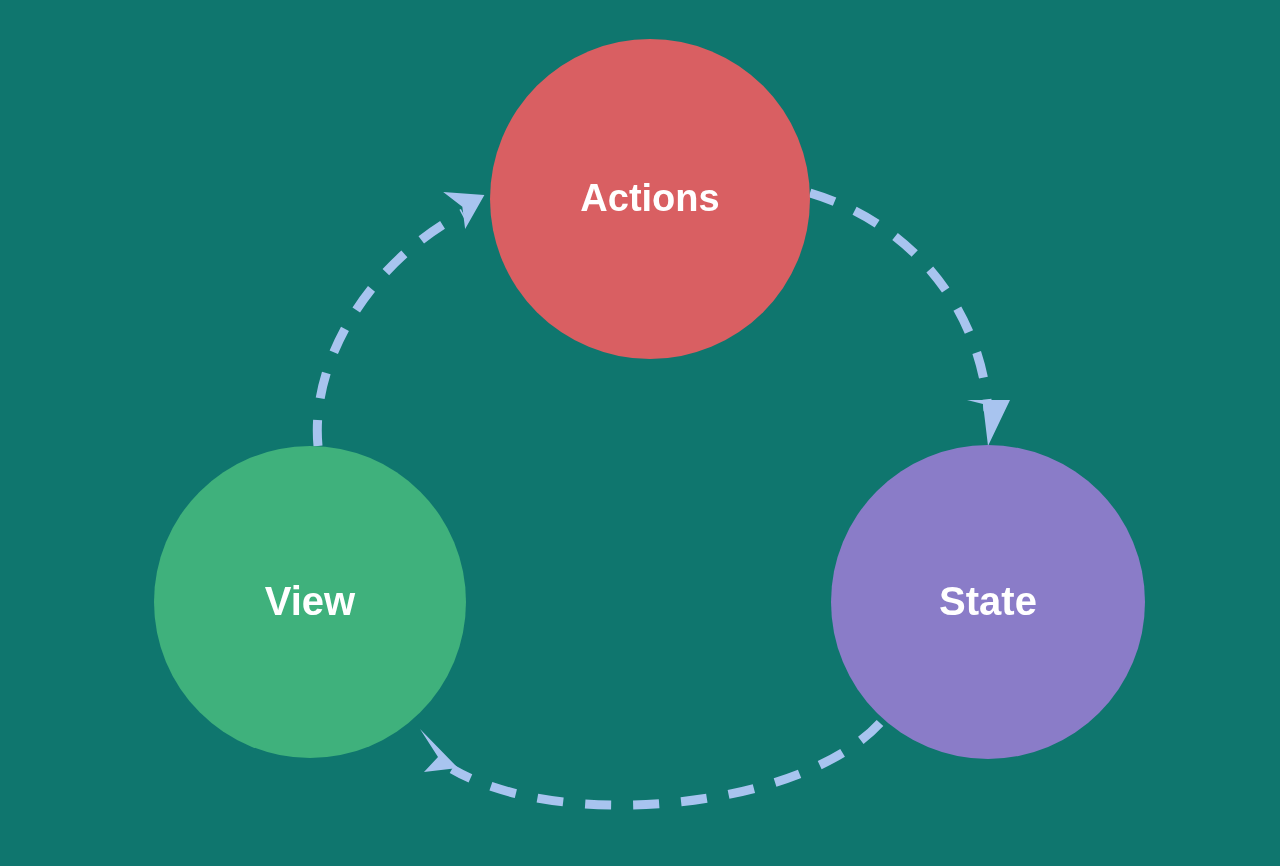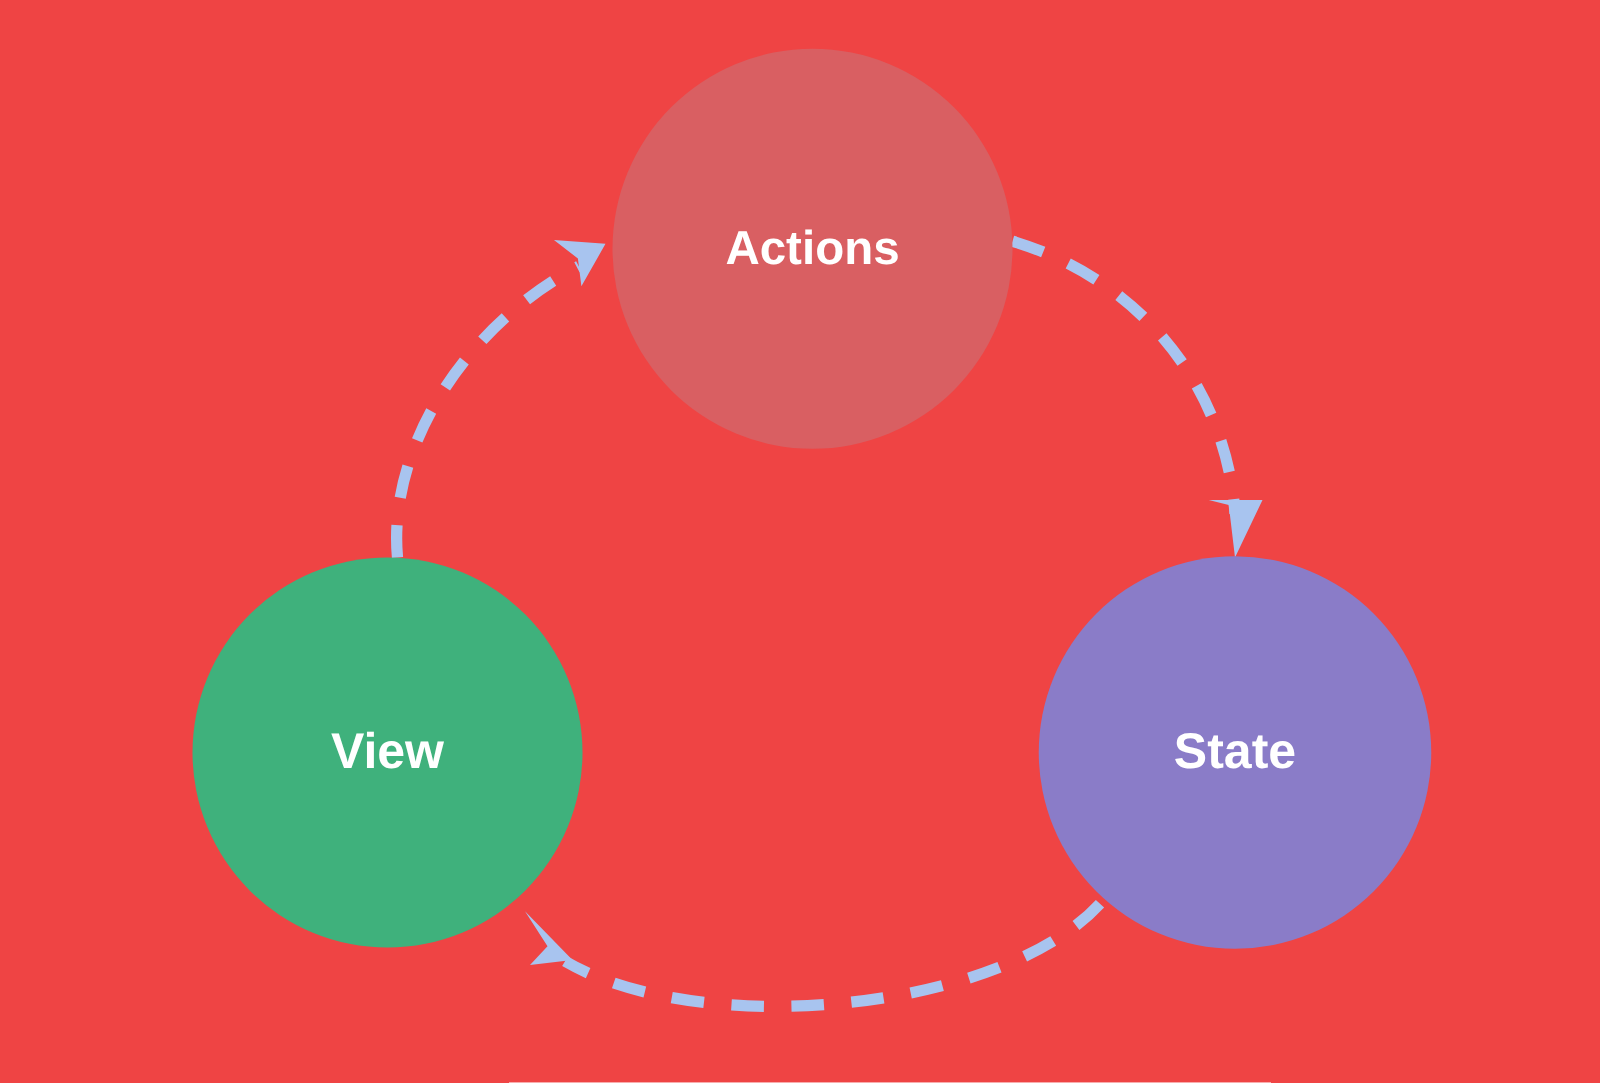--- a/index.html
+++ b/index.html
@@ -43,21 +43,21 @@
     fill: none;
     stroke-linecap: butt;
   }
   .arrow-head {
     stroke: none;
   }
 </style>
 </head>
 <body style="background: rgb(255, 255, 255);">
 
-<div id="diagram-canvas" style="background: #ef4444;">
+<div id="diagram-canvas" style="background: #0f766e;">
 
   <svg id="flow-svg" viewBox="0 0 1280 866" xmlns="http://www.w3.org/2000/svg">
 
     <g>
 
       <g>
         <path class="edge-path" d="M 318 446 C 310 360 370 262 463 213" stroke="#a8c4ef" stroke-width="9" stroke-dasharray="26 22"></path>
         <polygon class="arrow-head" points="452,184 487,206 454,227 462,206" fill="#a8c4ef" transform="rotate(-28 463.75 205.75)"></polygon>
       </g>
 

